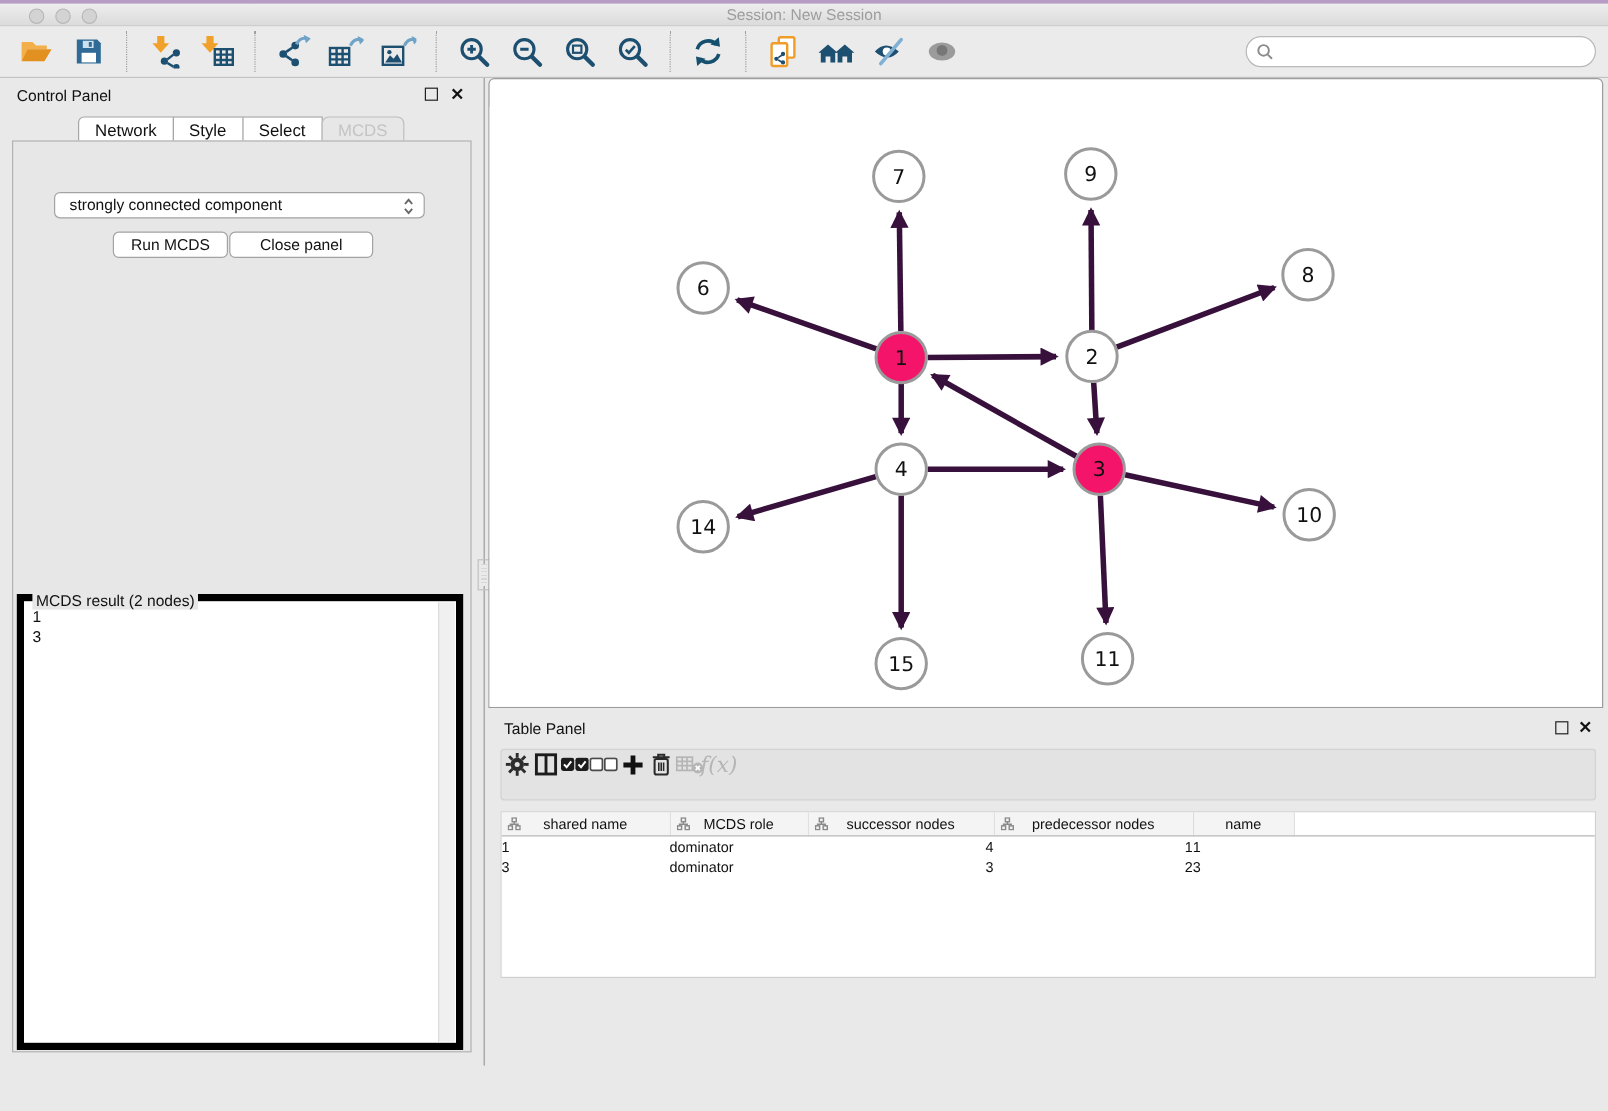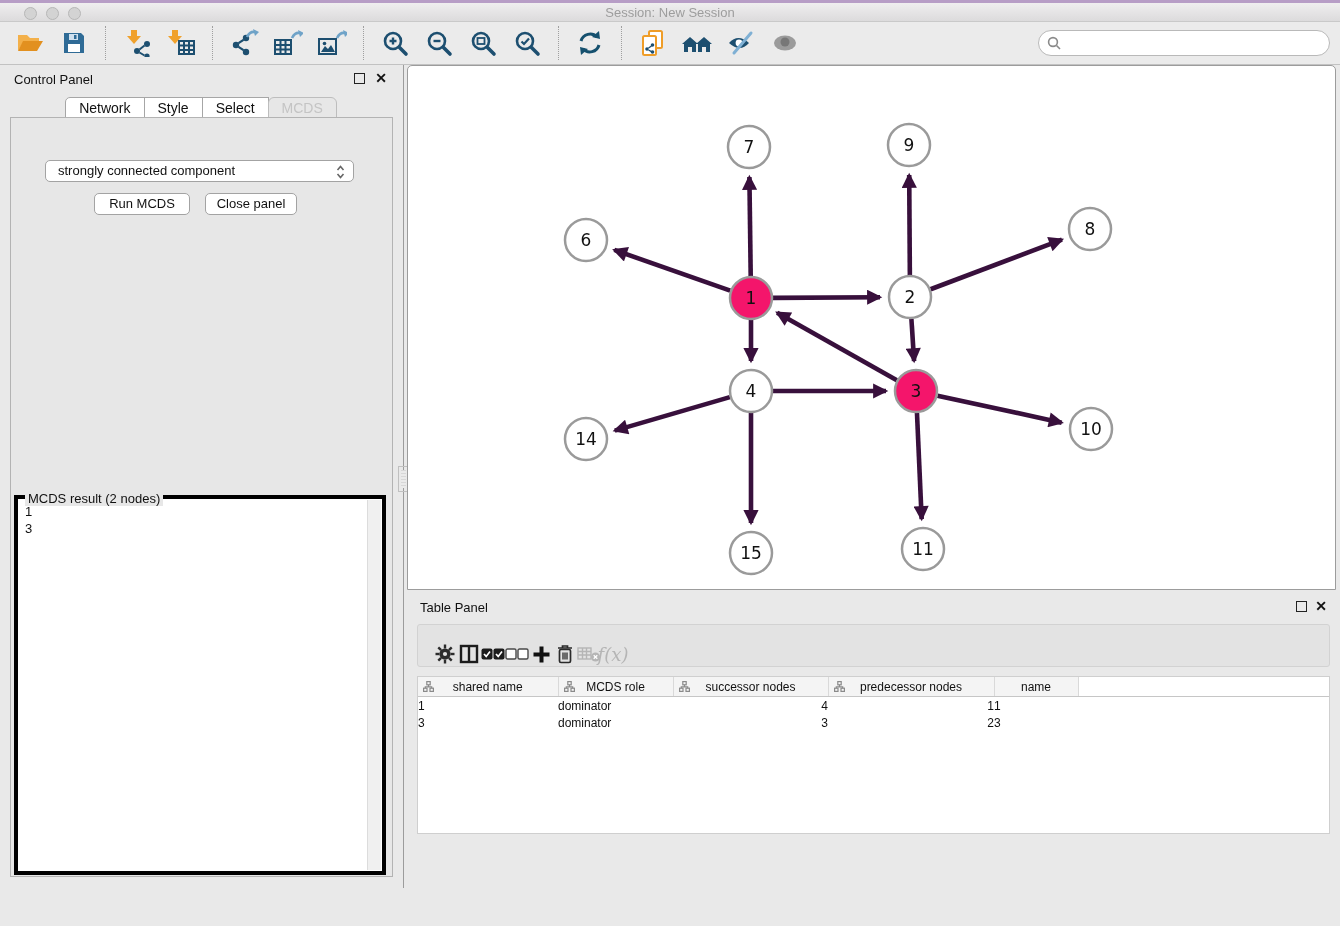--- a/index.html
+++ b/index.html
@@ -37,23 +37,23 @@
   .tab.mcds-active{background:#e7e7e7;color:#c4c4c4;border-color:#bdbdbd;border-radius:6px 6px 0 0;}
   .cp-box{position:absolute;left:10px;right:10px;top:52px;bottom:11px;
     border:1px solid #b3b3b3;background:#e7e7e7;}
   .opt-label{position:absolute;left:0;width:100%;top:18px;text-align:center;font-size:13px;}
   .dropdown{position:absolute;left:34px;right:38px;top:42px;height:22px;box-sizing:border-box;
     background:#fff;border:1px solid #a3a3a3;border-radius:5px;font-size:13px;line-height:20px;padding-left:12px;}
   .dropdown .stepper{position:absolute;right:8px;top:3px;}
   .cp-btn{position:absolute;top:75px;height:22px;box-sizing:border-box;background:#fff;
     border:1px solid #a3a3a3;border-radius:5px;font-size:13px;line-height:20px;text-align:center;}
   .btn-run{left:83px;width:96px;}
-  .btn-close{left:194px;width:92px;}
+  .btn-close{left:180px;width:120px;}
   .result-group{position:absolute;left:3px;right:6px;top:377px;bottom:1px;
-    border:4px solid #000000;background:#fff;}
+    border:6px solid #000000;background:#fff;}
   .result-legend{position:absolute;top:-8px;left:7px;background:#e7e7e7;padding:0 3px;font-size:13px;}
   .result-list{position:absolute;left:2px;top:4px;right:16px;bottom:2px;font-size:13px;line-height:17px;padding-left:5px;}
   .result-scroll{position:absolute;right:1px;top:1px;bottom:1px;width:13px;background:#f0f0f0;border-left:1px solid #dcdcdc;}
 
   .divider-grip{position:absolute;left:398px;top:466px;width:11px;height:26px;background:#eaeaea;
     border:1px solid #c0c0c0;box-sizing:border-box;
     background-image:repeating-linear-gradient(#d7d7d7 0 1px,transparent 1px 3px);background-clip:content-box;padding:3px 2px;}
 
   
   .network-window{position:absolute;left:407px;top:65px;width:929px;height:525px;box-sizing:border-box;
@@ -65,24 +65,24 @@
   .tl svg{position:absolute;left:1.5px;top:1.5px;}
   .tl-red{left:8px;background:#ef4e43;border:1px solid #d2382e;}
   .tl-yellow{left:28px;background:#f6b43d;border:1px solid #dfa02f;}
   .tl-green{left:48px;background:#3cb649;border:1px solid #2f9a3a;}
   .nw-canvas{position:absolute;left:0;top:23px;width:927px;height:500px;background:#fff;}
 
   
   .table-panel{position:absolute;left:407px;top:595px;width:933px;height:293px;background:#e9e9e9;}
   .tp-title{position:absolute;left:13px;top:5px;font-size:13px;}
   .tp-toolbar{position:absolute;left:10px;right:10px;top:29px;height:43px;box-sizing:border-box;
-    background:#e3e3e3;border:1px solid #d2d2d2;border-radius:3px;display:flex;align-items:flex-end;padding-left:15px;}
+    background:#e3e3e3;border:1px solid #d2d2d2;border-radius:3px;display:flex;align-items:flex-start;padding-left:1px;}
   .tp-tool{display:flex;align-items:center;justify-content:center;width:24px;height:24px;}
   .fx{font-family:"DejaVu Serif",serif;font-style:italic;font-size:18px;color:#b5b5b5;}
-  .tp-table-wrap{position:absolute;left:10px;right:10px;top:81px;height:158px;background:#fff;
+  .tp-table-wrap{position:absolute;left:10px;right:10px;top:81px;height:139px;background:#fff;
     border:1px solid #cfcfcf;box-sizing:border-box;overflow:hidden;}
   table.grid{border-collapse:collapse;table-layout:fixed;width:100%;font-size:12px;}
   table.grid th{height:19px;background:#f4f4f4;border-right:1px solid #d9d9d9;border-bottom:1px solid #c6c6c6;
     font-weight:normal;text-align:center;position:relative;padding:0;}
   table.grid th .tree{position:absolute;left:5px;top:4px;}
   table.grid th.nofill{background:#fff;border-right:none;}
   table.grid td{height:17px;padding:0;border:none;}
   td.l{padding-left:8px;text-align:left;}
   td.r{padding-right:13px;text-align:right;}
   td.nm{padding-left:10px;text-align:left;}

